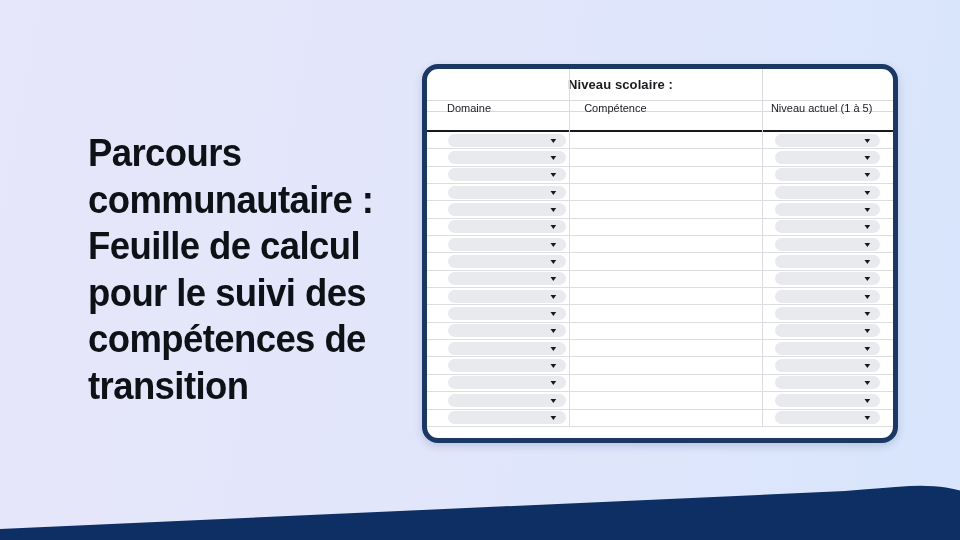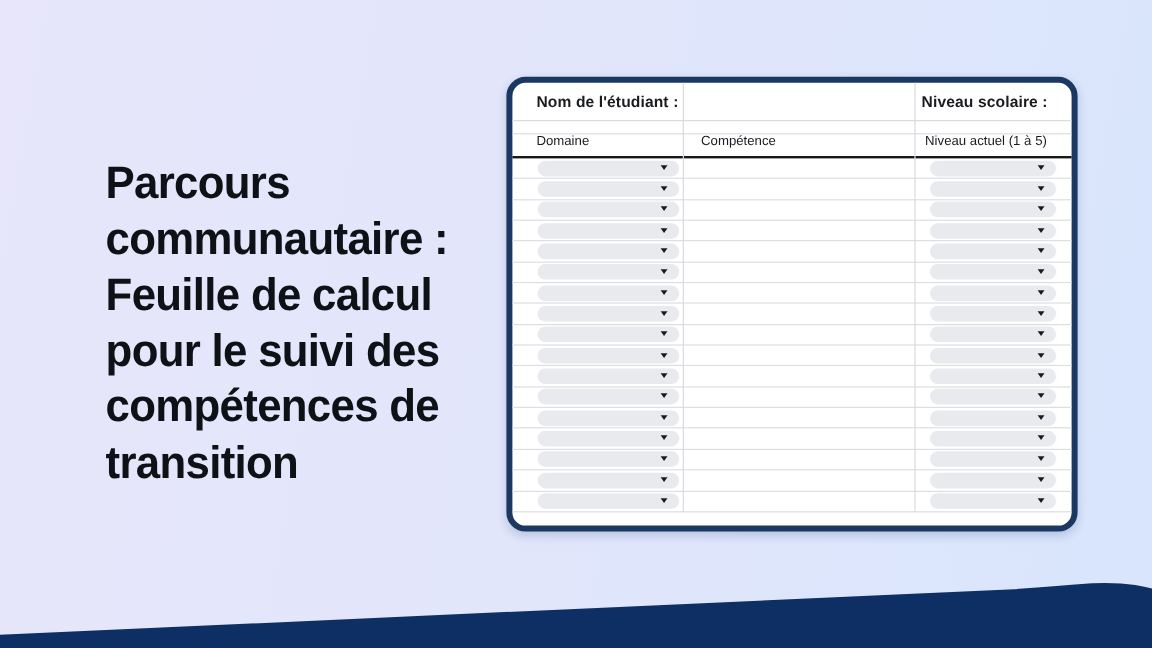--- a/index.html
+++ b/index.html
@@ -23,21 +23,21 @@
     background:#ffffff;border:5px solid #1b3863;border-radius:16px;
     box-sizing:border-box;box-shadow:0 3px 8px rgba(13,47,99,0.18);
   }
   .sheet{position:relative;width:466px;height:369px;font-size:11px;color:#1a1c1f;}
   .vline{position:absolute;top:0;width:1px;height:358px;background:#d9dbe0;}
   .vline.v1{left:142px;}
   .vline.v2{left:335px;}
   .srow{display:flex;box-sizing:border-box;}
   .row-a{height:32px;border-bottom:1px solid #d9dbe0;align-items:center;}
   .row-b{height:11px;border-bottom:1px solid #d9dbe0;}
-  .row-c{height:20px;border-bottom:2px solid #17191d;align-items:flex-end;padding-bottom:6px;justify-content:center;}
+  .row-c{height:20px;border-bottom:2px solid #17191d;align-items:flex-end;padding-bottom:16px;justify-content:center;}
   .data-row{height:17.35px;border-bottom:1px solid #dcdee2;align-items:center;}
   .c1{width:142px;box-sizing:border-box;padding-left:20px;}
   .c2{width:193px;box-sizing:border-box;padding-left:8px;margin-left:10px;}
   .c3{width:131px;box-sizing:border-box;padding-left:6px;}
   .hdr-label{font-weight:bold;font-size:13px;letter-spacing:0.1px;}
   .col-hdr{font-size:11px;}
   .pill{
     height:13px;border-radius:7px;background:#e9eaee;
     display:flex;align-items:center;justify-content:flex-end;
     box-sizing:border-box;padding-right:9px;cursor:pointer;
@@ -61,23 +61,20 @@
   <div>compétences de</div>
   <div>transition</div>
 </div>
 
 <div class="card">
   <div class="sheet">
     <div class="vline v1"></div>
     <div class="vline v2"></div>
 
     <div class="srow row-a">
-      <div class="c1" style="width:200px;">
-        <span class="hdr-label">Nom de l'étudiant :</span>
-      </div>
       <div style="width:135px;"></div>
       <div class="c3">
         <span class="hdr-label">Niveau scolaire :</span>
       </div>
     </div>
 
     <div class="srow row-b"></div>
 
     <div class="srow row-c">
       <div class="c1 col-hdr">Domaine</div>

